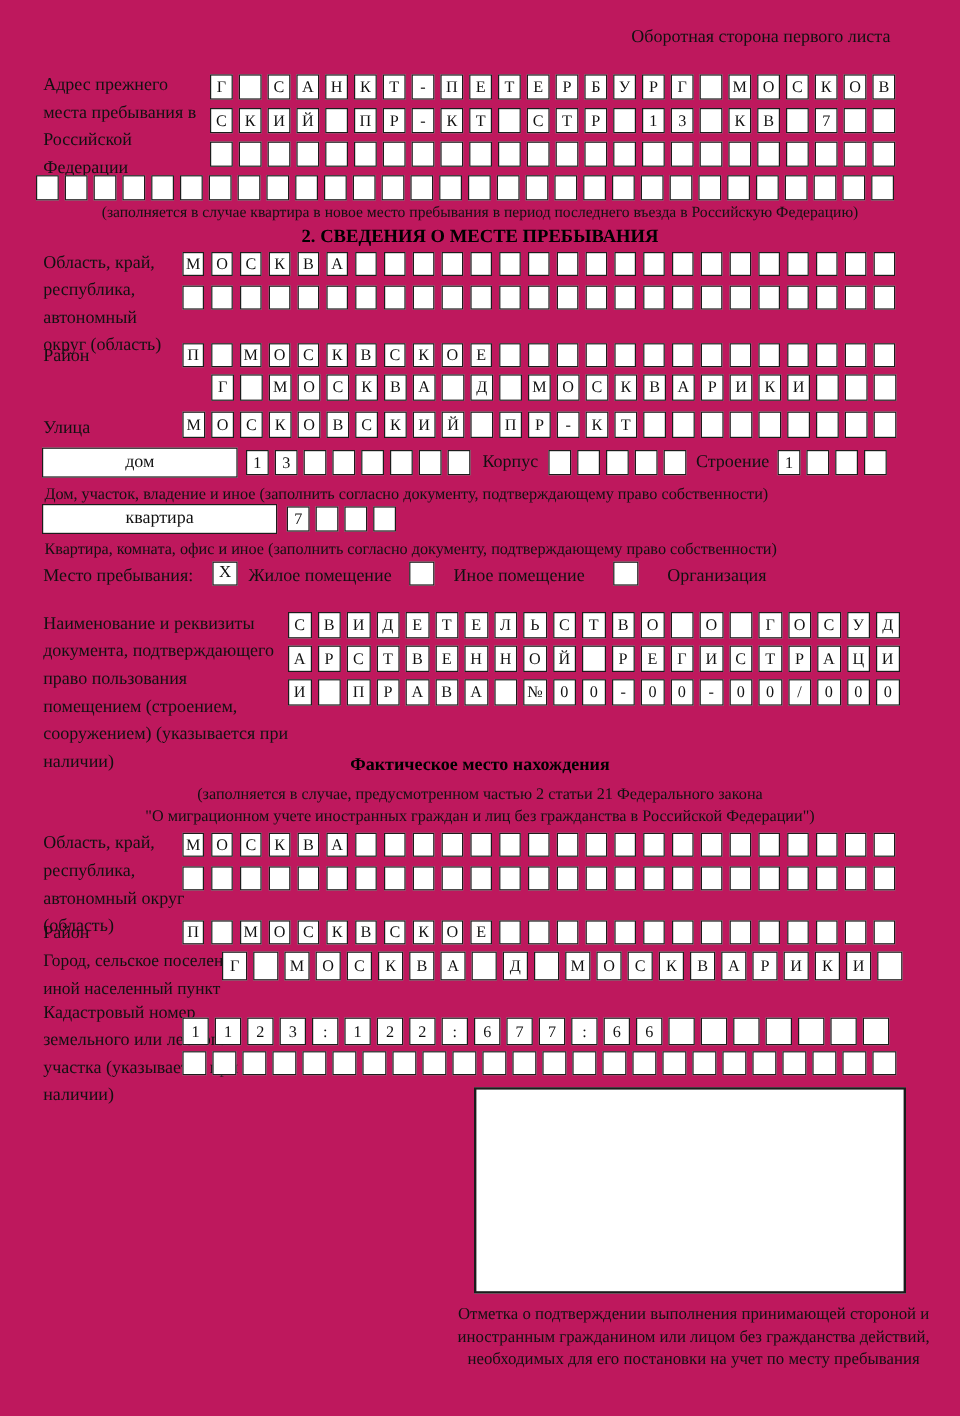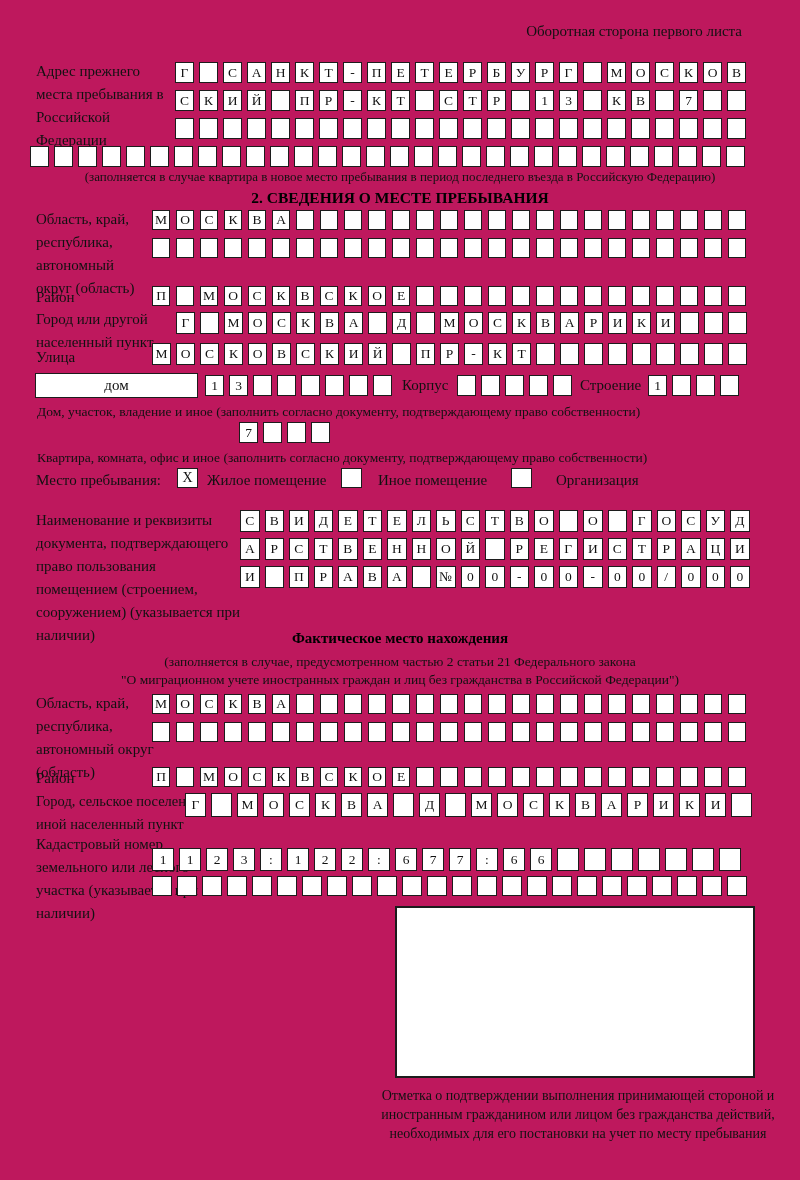--- a/index.html
+++ b/index.html
@@ -220,21 +220,20 @@
       <span class="cell"></span>
       <span class="cell"></span>
       <span class="cell"></span>
       <span class="cell"></span>
       <span class="cell"></span>
       <span class="cell"></span>
       <span class="cell"></span>
       <span class="cell"></span>
     </div>
 
-  <div class="abs lbl" style="left:36px;top:308px;width:140px;">Город или другой населенный пункт</div>
   <div class="cells" style="left:176px;top:312px;--h:22px;">
       <span class="cell">Г</span>
       <span class="cell"></span>
       <span class="cell">М</span>
       <span class="cell">О</span>
       <span class="cell">С</span>
       <span class="cell">К</span>
       <span class="cell">В</span>
       <span class="cell">А</span>
       <span class="cell"></span>
@@ -305,20 +304,21 @@
     </div>
   <div class="abs lbl" style="left:580px;top:374px;">Строение</div>
   <div class="cells" style="left:648px;top:375px;">
       <span class="cell">1</span>
       <span class="cell"></span>
       <span class="cell"></span>
       <span class="cell"></span>
     </div>
   <div class="abs cap" style="left:37px;top:404px;font-size:13.5px;">Дом, участок, владение и иное (заполнить согласно документу, подтверждающему право собственности)</div>
 
+  <div class="field-box" style="left:35px;top:420px;width:196px;height:25px;">квартира</div>
   <div class="cells" style="left:239px;top:422px;">
       <span class="cell">7</span>
       <span class="cell"></span>
       <span class="cell"></span>
       <span class="cell"></span>
     </div>
   <div class="abs cap" style="left:37px;top:450px;font-size:13.5px;">Квартира, комната, офис и иное (заполнить согласно документу, подтверждающему право собственности)</div>
 
   <div class="abs lbl" style="left:36px;top:469px;">Место пребывания:</div>
   <span class="checkbox" style="left:177px;top:468px;">X</span>

